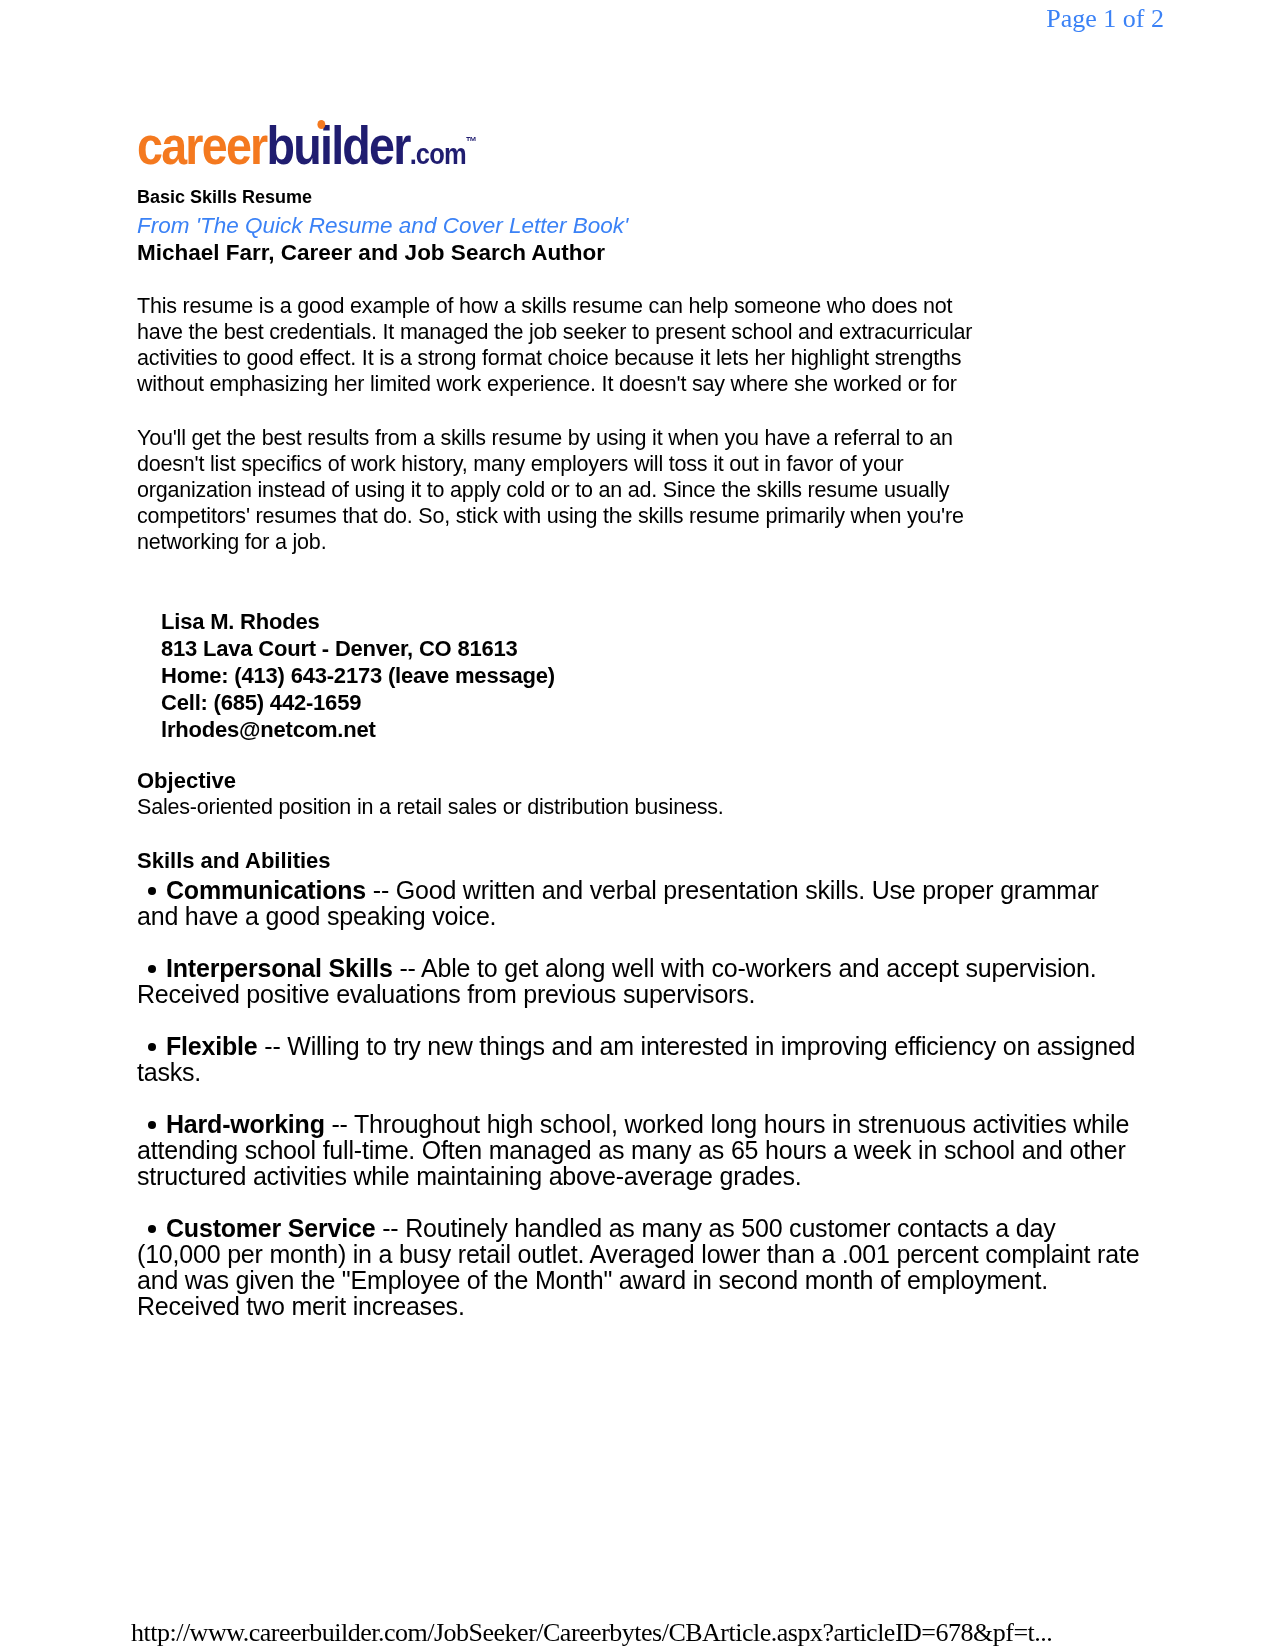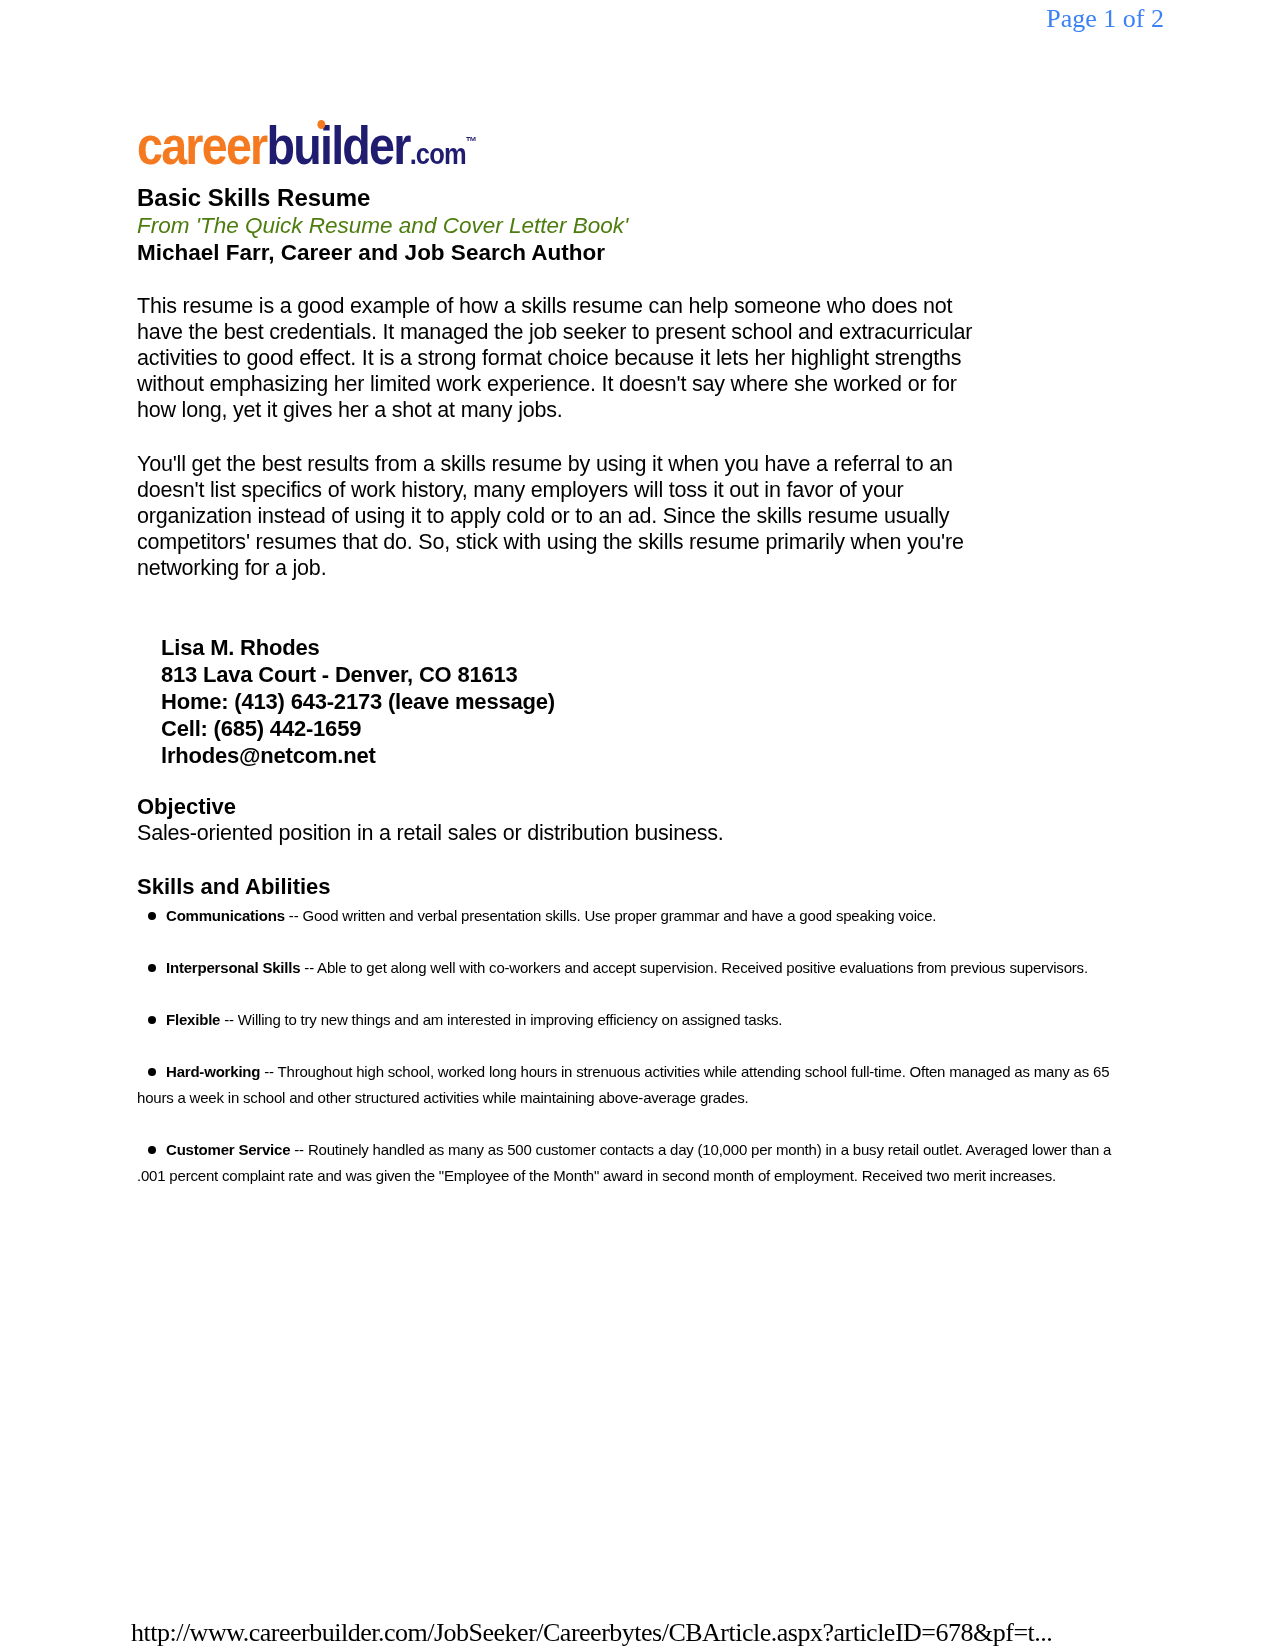--- a/index.html
+++ b/index.html
@@ -34,37 +34,37 @@
   .logo-builder { font-size:53px; color:var(--logo-navy, #201D70); position:relative; }
   .logo-i-dot {
     position:absolute; left:58px; top:4px;
     width:9px; height:9px; border-radius:50%;
     background:var(--logo-orange, #F4791F);
   }
   .logo-com { font-size:29px; color:var(--logo-navy, #201D70); letter-spacing:-1px; }
   .logo-tm { font-size:13px; color:var(--logo-navy, #201D70); letter-spacing:0; vertical-align:18px; }
   
   .article-head { margin-top:8px; }
-  .article-title   { font-size:24px; font-weight:bold; line-height:27.5px; }
-  .article-subtitle{ font-size:22.5px; font-style:italic; line-height:27.5px; color:#4d7c0f; }
+  .article-title   { font-size:18px; font-weight:bold; line-height:27.5px; }
+  .article-subtitle{ font-size:22.5px; font-style:italic; line-height:27.5px; color:#3b82f6; }
   .article-author  { font-size:22.5px; font-weight:bold; line-height:27.5px; }
   
   .para { margin-top:26px; }
   .para .line { font-size:21.5px; line-height:26px; letter-spacing:-0.2px; white-space:nowrap; }
   .para2 { margin-top:28px; }
   
   .contact-block { margin-top:53px; }
   .contact-line { font-size:22px; font-weight:bold; line-height:27px; letter-spacing:-0.2px;margin-left:24px; }
   .section-objective { margin-top:24px; }
   .section-skills { margin-top:27px; }
   .section-heading { font-size:22px; font-weight:bold; line-height:27px; }
   .section-text { font-size:21.5px; line-height:26px; letter-spacing:-0.2px; }
   .skill-item {
     margin-top:26px;
-    font-size:15px; line-height:26px; letter-spacing:-0.2px;
+    font-size:25px; line-height:26px; letter-spacing:-0.2px;
   }
   .skill-item.first { margin-top:3px; }
   .bullet-icon {
     display:inline-block; width:8px; height:8px; border-radius:50%;
     background:#000; margin:0 10px 2px 11px; vertical-align:middle;
   }
   .skill-term { font-weight:bold; }
   
   .print-footer {
     position:absolute; left:111px; right:111px; top:1618px;
@@ -94,21 +94,20 @@
       <div class="article-title">Basic Skills Resume</div>
       <div class="article-subtitle">From 'The Quick Resume and Cover Letter Book'</div>
       <div class="article-author">Michael Farr, Career and Job Search Author</div>
     </div>
 
     <div class="para">
       <div class="line">This resume is a good example of how a skills resume can help someone who does not</div>
       <div class="line">have the best credentials. It managed the job seeker to present school and extracurricular</div>
       <div class="line">activities to good effect. It is a strong format choice because it lets her highlight strengths</div>
       <div class="line">without emphasizing her limited work experience. It doesn't say where she worked or for</div>
-      <div class="line">how long, yet it gives her a shot at many jobs.</div>
     </div>
 
     <div class="para para2">
       <div class="line">You'll get the best results from a skills resume by using it when you have a referral to an</div>
       <div class="line">doesn't list specifics of work history, many employers will toss it out in favor of your</div>
       <div class="line">organization instead of using it to apply cold or to an ad. Since the skills resume usually</div>
       <div class="line">competitors' resumes that do. So, stick with using the skills resume primarily when you're</div>
       <div class="line">networking for a job.</div>
     </div>
 

